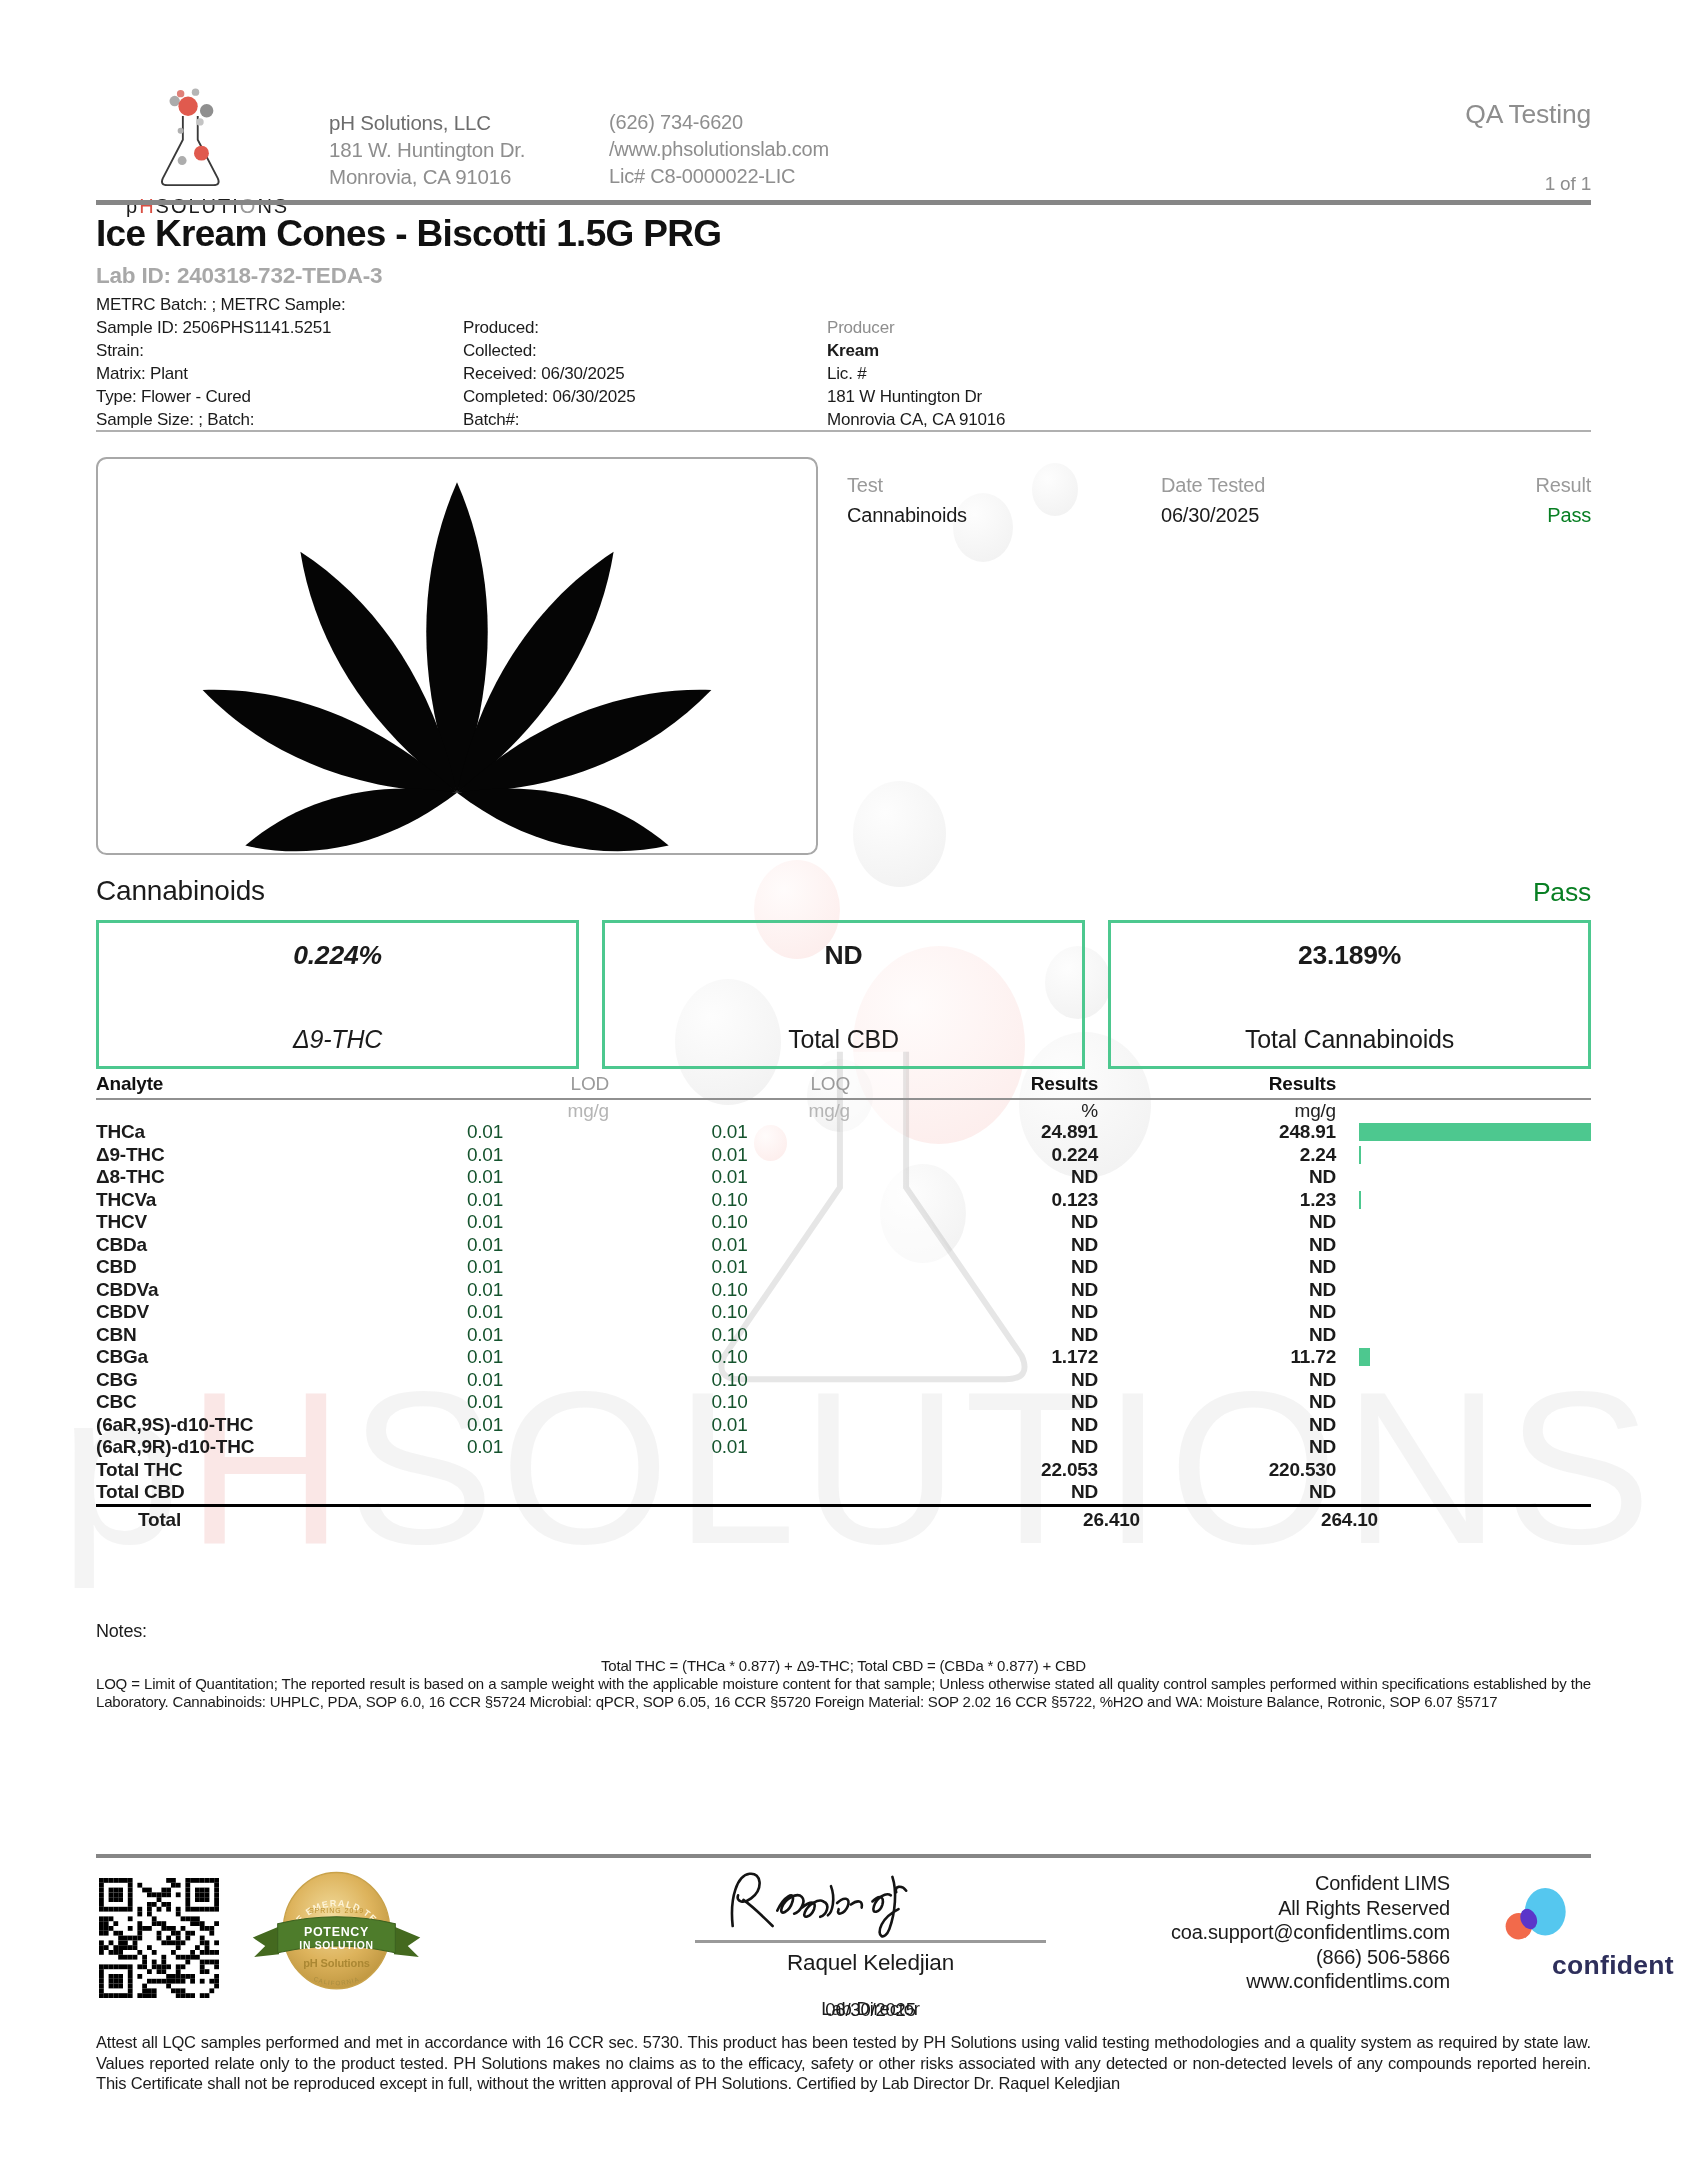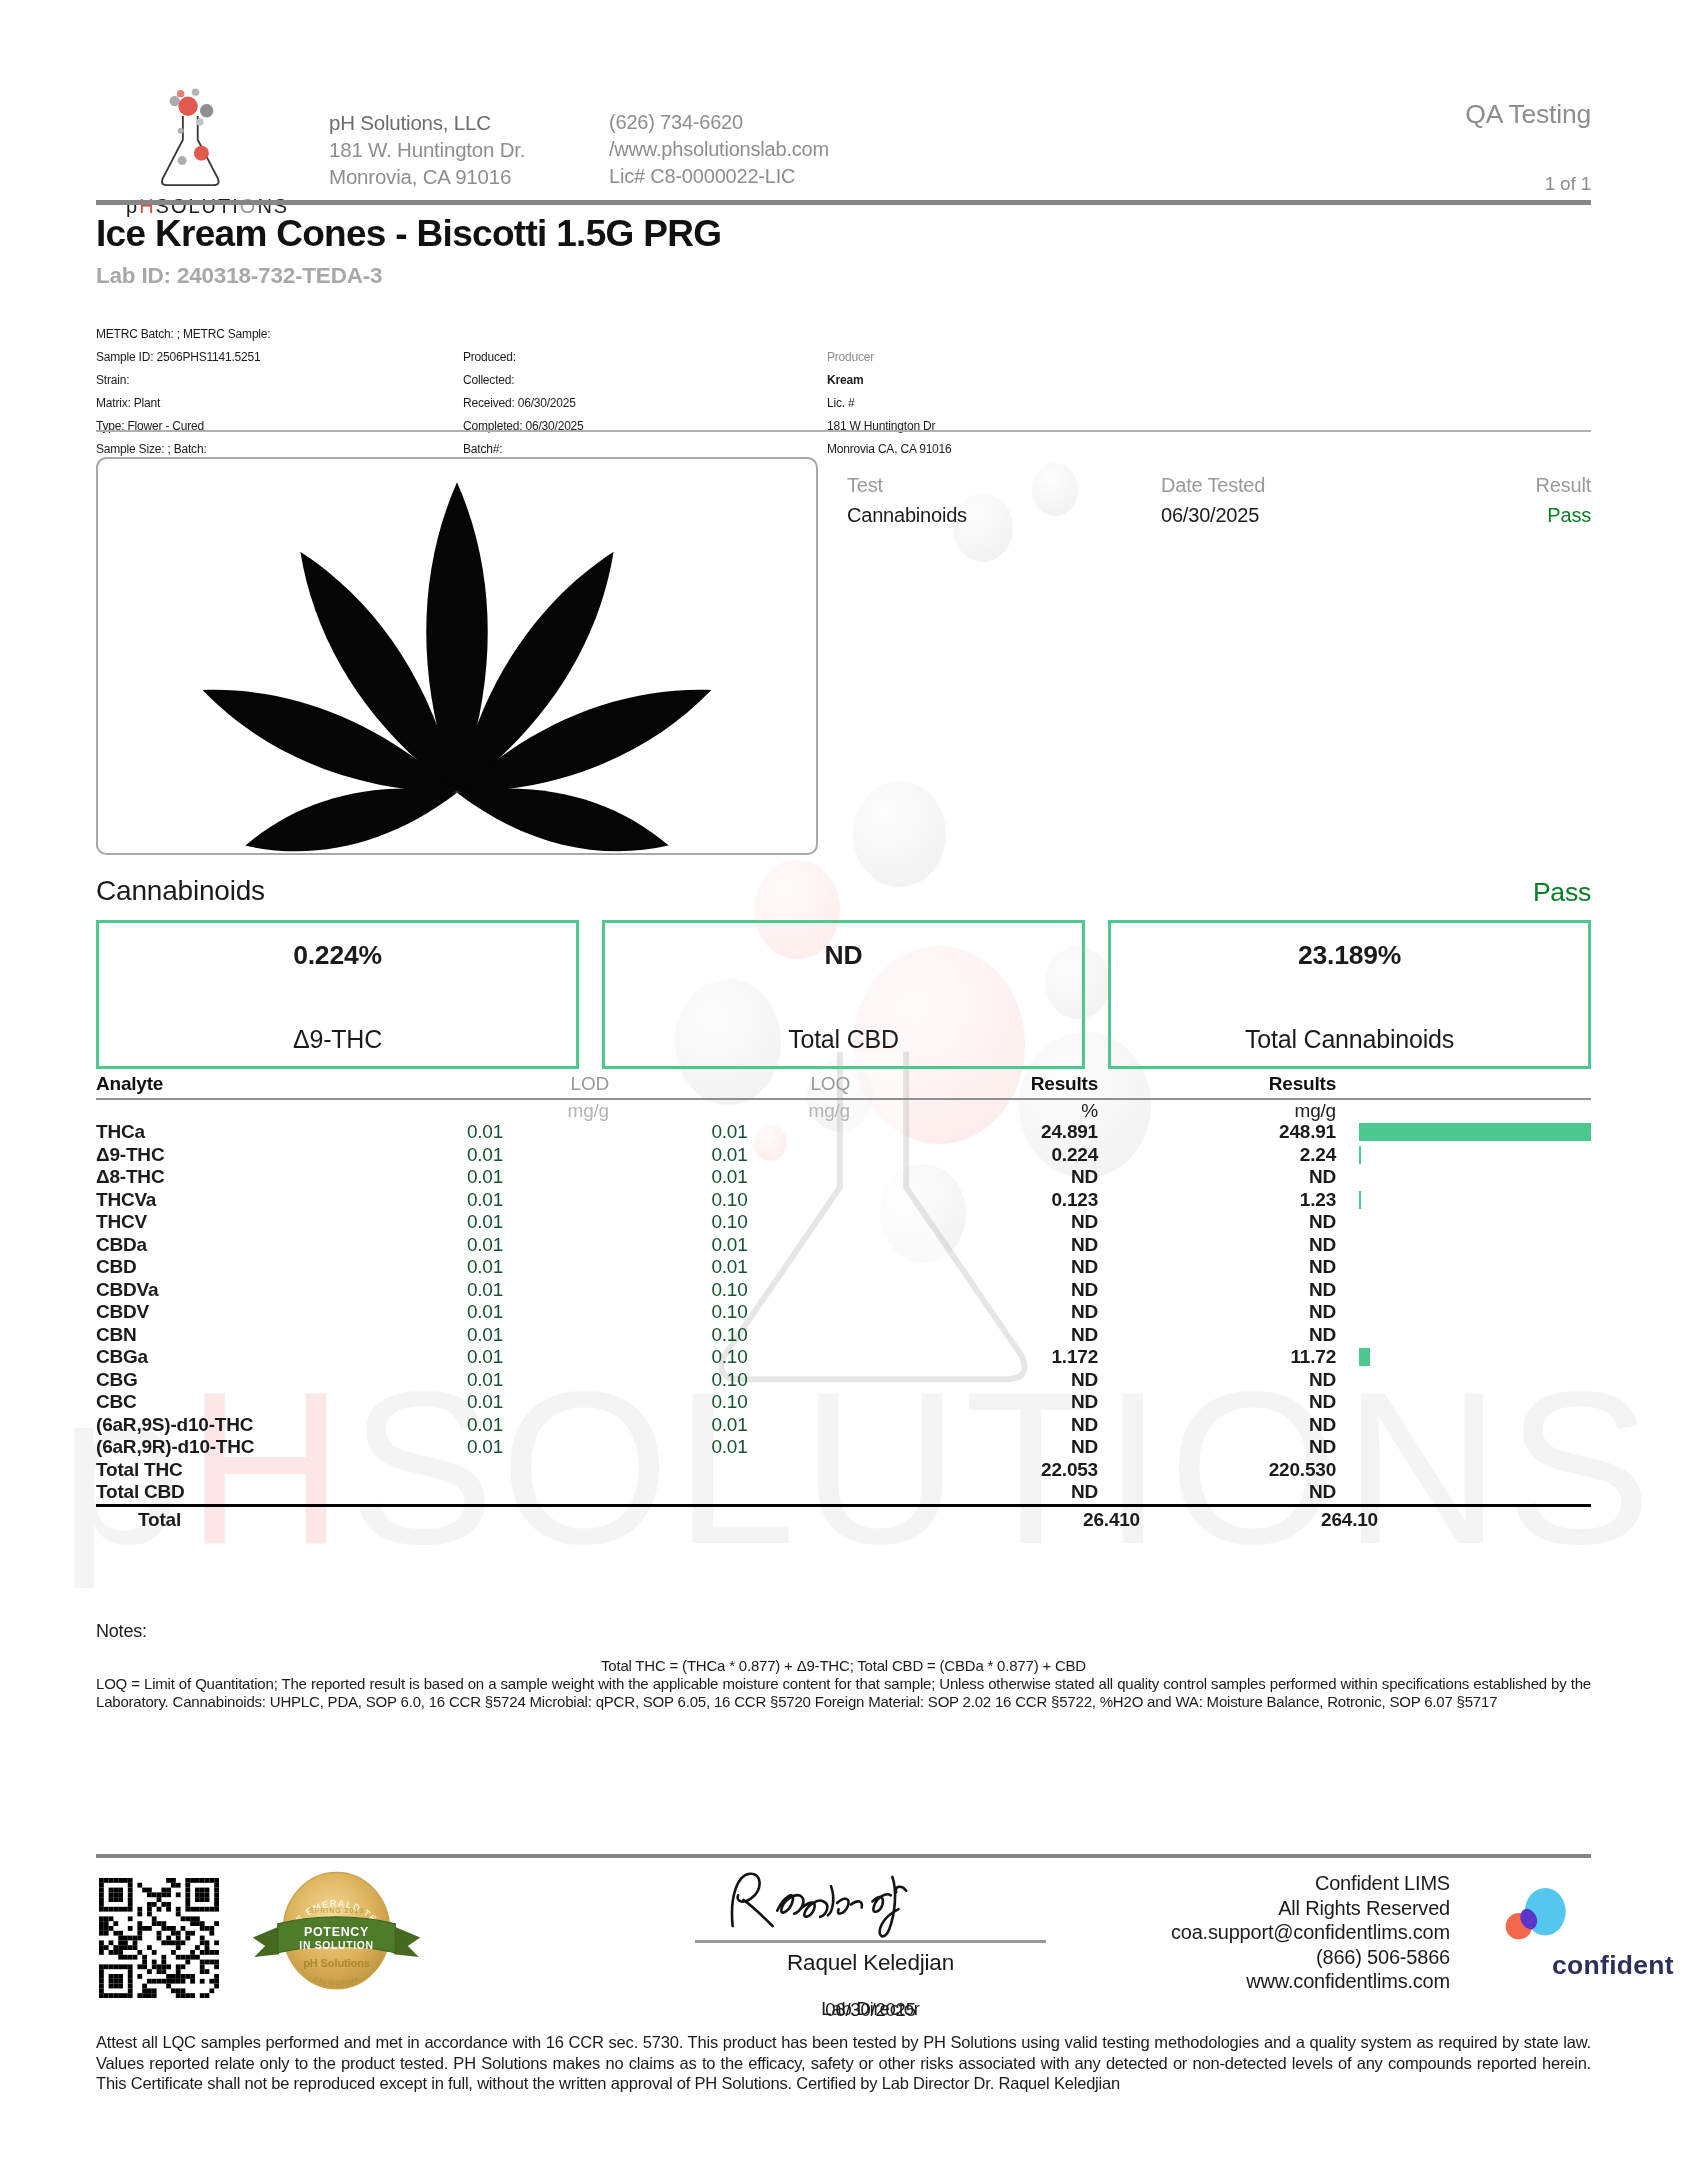--- a/index.html
+++ b/index.html
@@ -16,21 +16,21 @@
   .contact{font-size:20px;line-height:27px;color:#8e8e8e;}
   .qa{font-size:26.5px;color:#8e8e8e;}
   .pageno{font-size:19px;color:#8e8e8e;}
   .rule{background:#868686;}
   .wordmark{font-size:20px;letter-spacing:2px;font-weight:500;color:#1b1b1b;}
   .wordmark .red{color:#d94f43;}
   .wordmark .gry{color:#9a9a9a;}
   
   .title{font-size:37px;font-weight:700;letter-spacing:-0.7px;color:#111;}
   .labid{font-size:22.5px;font-weight:700;color:#a8a8a8;}
-  .info{font-size:12px;line-height:23px;margin-top:30px;}
+  .info{font-size:17px;line-height:23px;}
   
   .sum-title{font-size:28px;}
   .sum-head{font-size:20px;color:#9a9a9a;}
   .sum-val{font-size:20px;}
   .pass{color:#087f23;}
   
   .sec-title{font-size:28px;}
   .sec-pass{font-size:26.5px;color:#087f23;}
   .hibox{position:absolute;top:0;height:149px;width:483px;border:3.3px solid #4dc88f;box-sizing:border-box;background:transparent;}
   .hibox .val{position:absolute;top:16.5px;left:0;right:0;text-align:center;font-size:26.5px;font-weight:700;}
@@ -182,21 +182,21 @@
         <span class="abs sum-val" style="left:0;">Cannabinoids</span>
         <span class="abs sum-val" style="left:314px;">06/30/2025</span>
         <span class="abs sum-val pass right" style="right:0;">Pass</span>
       </div>
     </div>
 
     <div class="abs sec-title" style="left:96px;top:875px;">Cannabinoids</div>
     <div class="abs sec-pass right" style="left:1260px;top:877px;width:331px;">Pass</div>
 
     <div class="abs" style="left:96px;top:920px;width:1495px;height:149px;">
-      <div class="hibox" style="left:0;">
+      <div class="hibox" style="left:0;font-style:italic;">
         <div class="val">0.224%</div>
         <div class="lab">Δ9-THC</div>
       </div>
       <div class="hibox" style="left:506px;">
         <div class="val">ND</div>
         <div class="lab">Total CBD</div>
       </div>
       <div class="hibox" style="left:1012px;">
         <div class="val">23.189%</div>
         <div class="lab">Total Cannabinoids</div>

